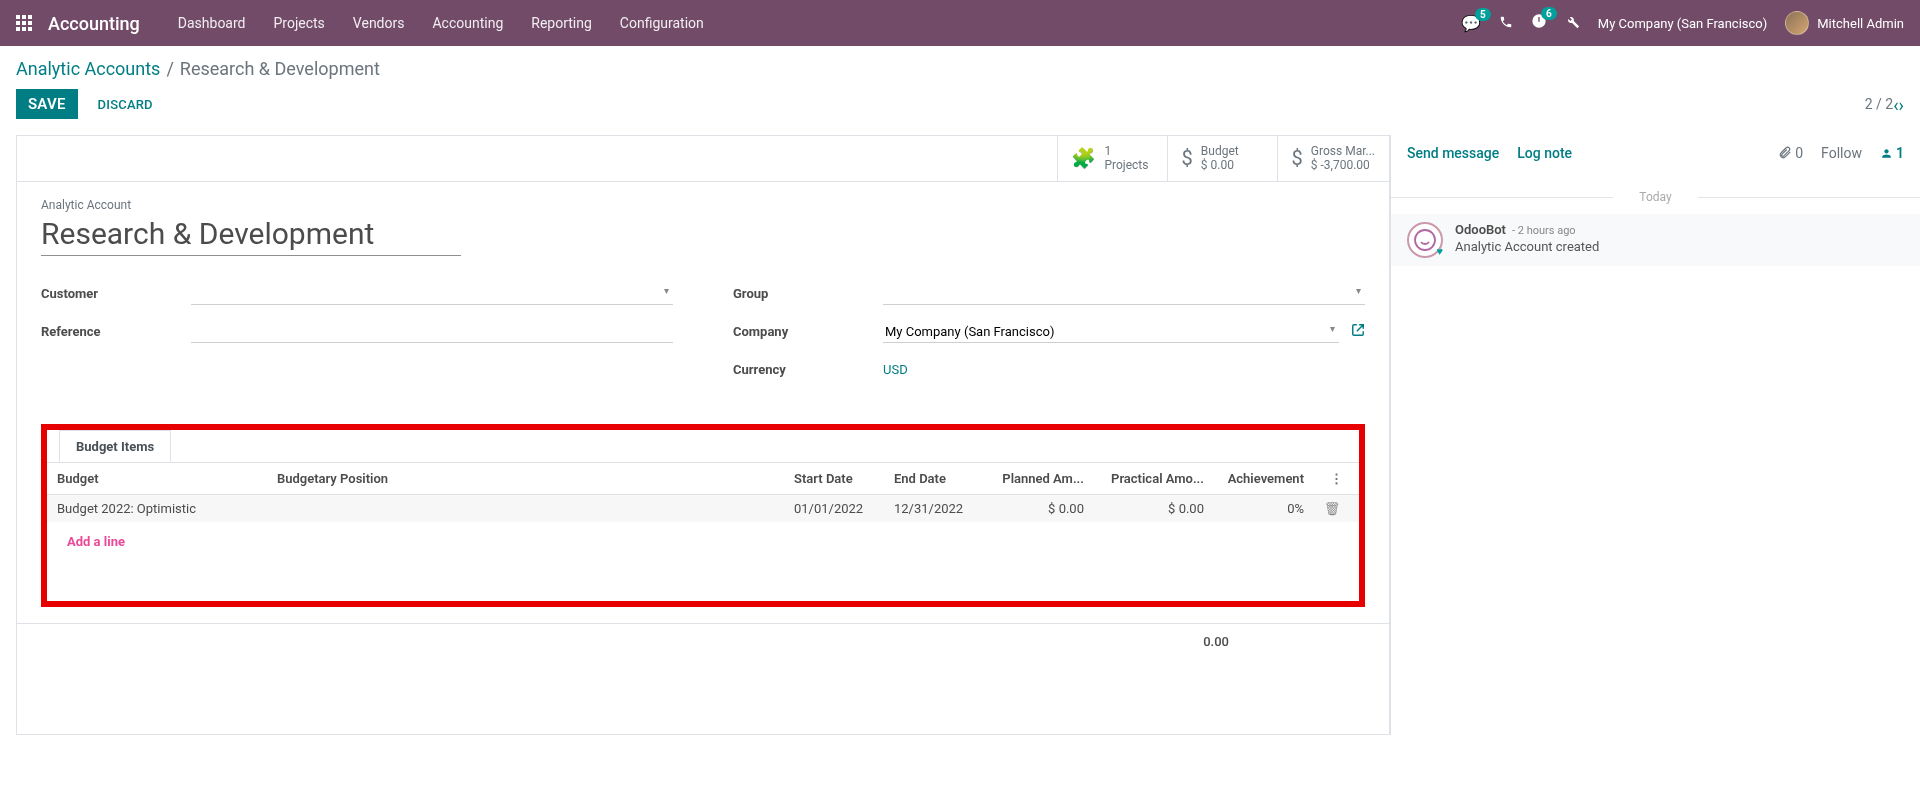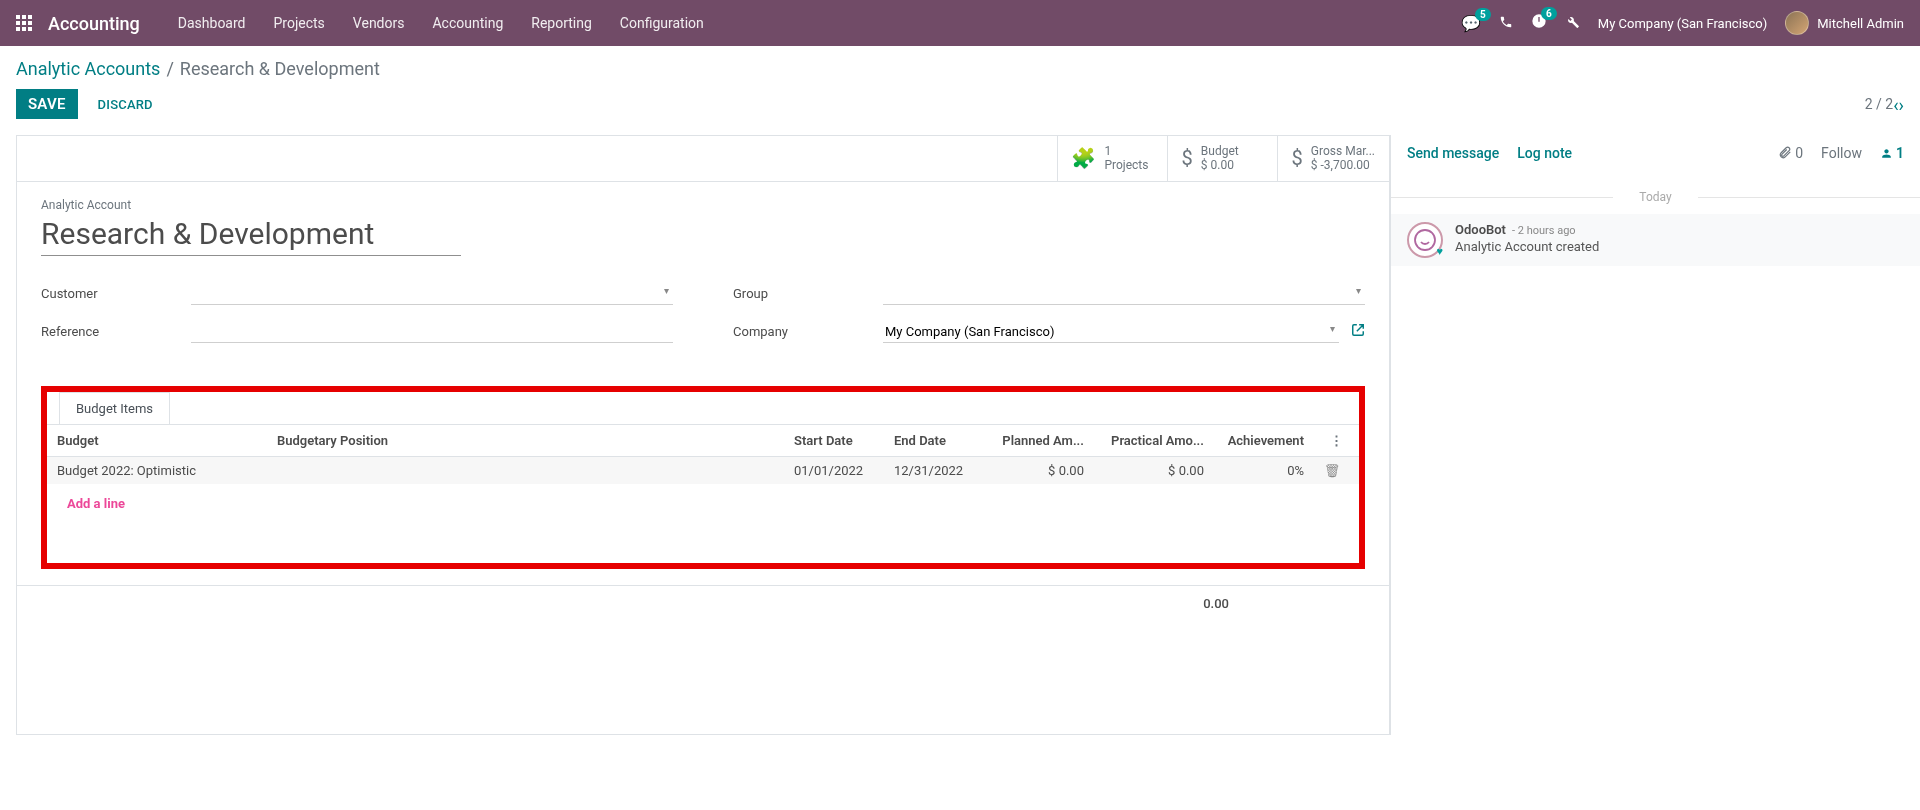--- a/index.html
+++ b/index.html
@@ -227,21 +227,21 @@
       flex: 1;
     }
     .form-row {
       display: flex;
       align-items: center;
       margin-bottom: 10px;
       min-height: 28px;
     }
     .form-row-label {
       width: 150px;
-      font-weight: 400;
+      font-weight: 700;
       color: #4c4c4c;
       font-size: 13px;
       flex-shrink: 0;
     }
     .form-row-value {
       flex: 1;
       display: flex;
       align-items: center;
       gap: 6px;
     }
@@ -290,21 +290,21 @@
       padding: 8px 16px;
       border: 1px solid #dee2e6;
       border-bottom: none;
       background: #fff;
       cursor: pointer;
       font-size: 13px;
       color: #495057;
       margin-left: 12px;
     }
     .tab.active {
-      font-weight: 400;
+      font-weight: 700;
     }
     .budget-table {
       width: 100%;
       border-collapse: collapse;
       border-top: 1px solid #dee2e6;
     }
     .budget-table th {
       text-align: left;
       padding: 8px 10px;
       font-weight: 600;
@@ -596,20 +596,26 @@
                 <input value="My Company (San Francisco)" style="">
                 <span class="select-caret">▾</span>
               </div>
               <span class="external-icon">
                 <svg width="14" height="14" viewBox="0 0 24 24" fill="none" stroke="#017e84" stroke-width="2.5">
                     <path d="M14 3h7v7M10 14L21 3M21 14v5a2 2 0 0 1-2 2H5a2 2 0 0 1-2-2V5a2 2 0 0 1 2-2h5"></path>
                   </svg>
               </span>
             </div>
           </div>
+          <div class="form-row">
+            <div class="form-row-label">Currency</div>
+            <div class="form-row-value">
+              <span class="link-value">USD</span>
+            </div>
+          </div>
         </div>
       </div>
       
       
       <div class="highlight-box">
         <div class="tabs">
           <div class="tab active">Budget Items</div>
         </div>
         <table class="budget-table">
           <thead>

